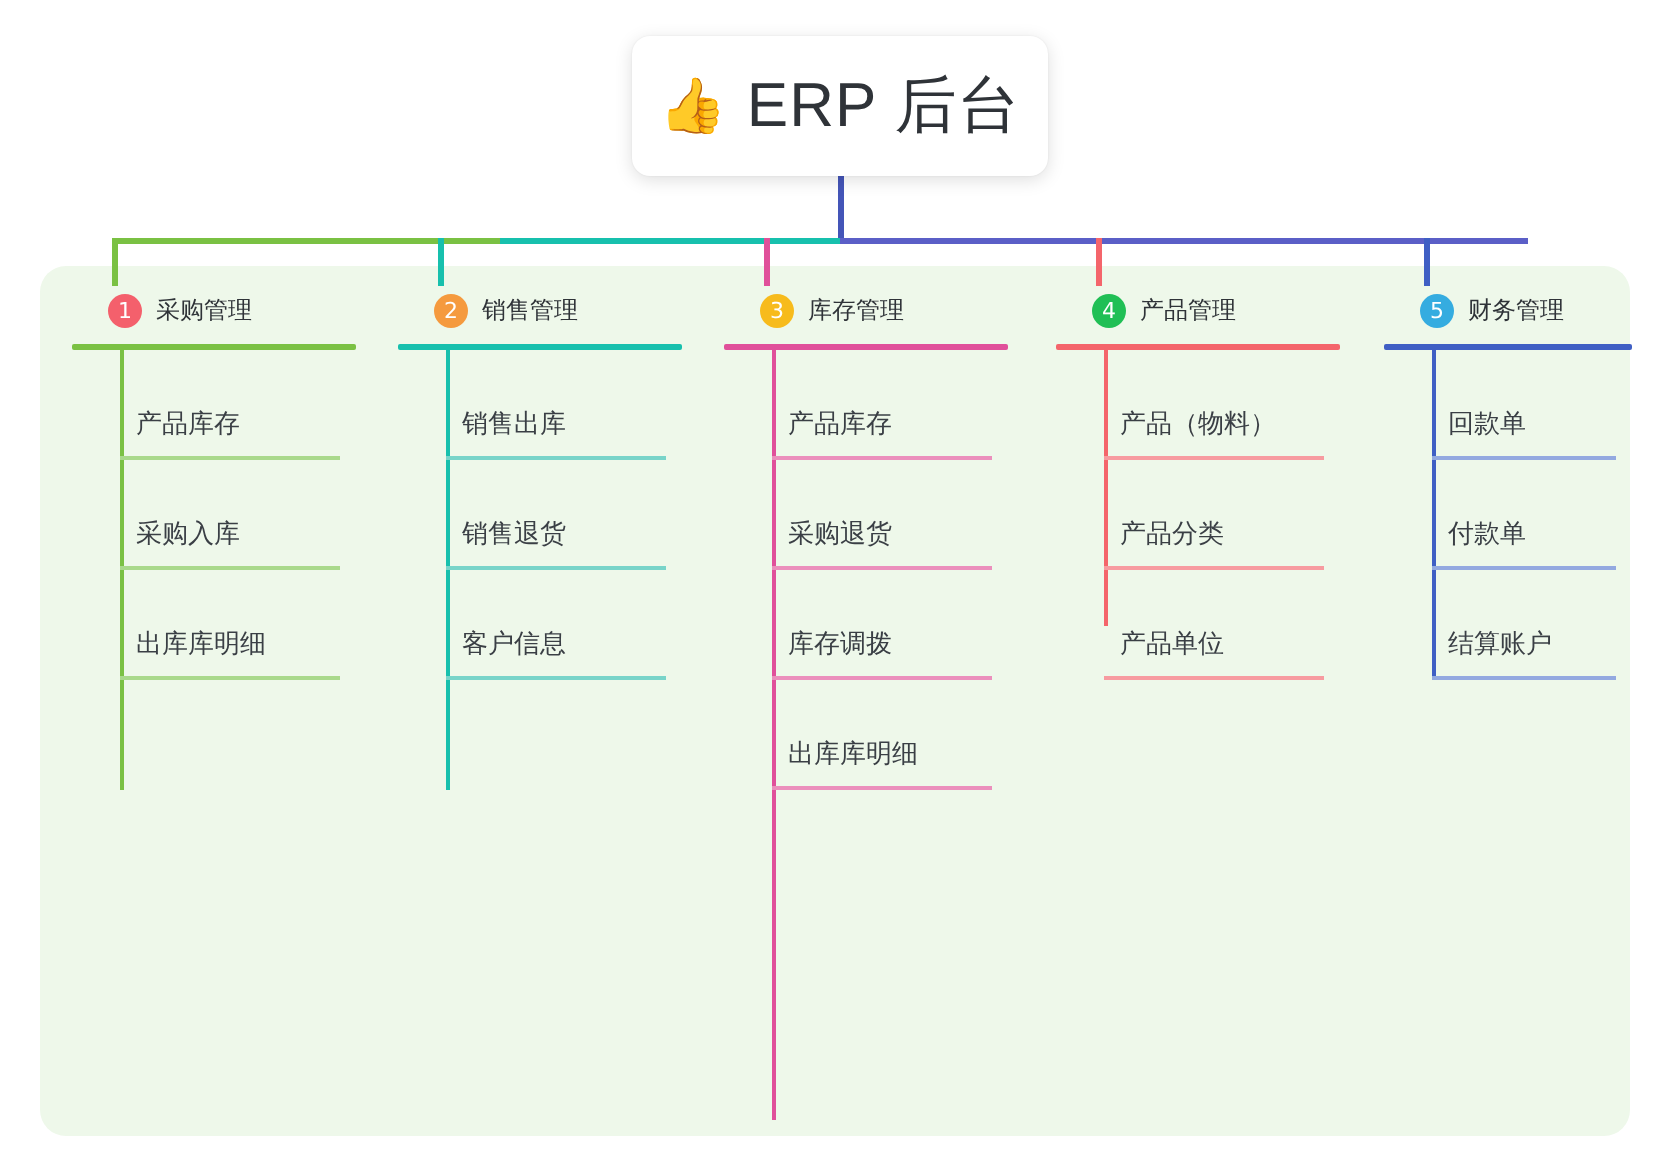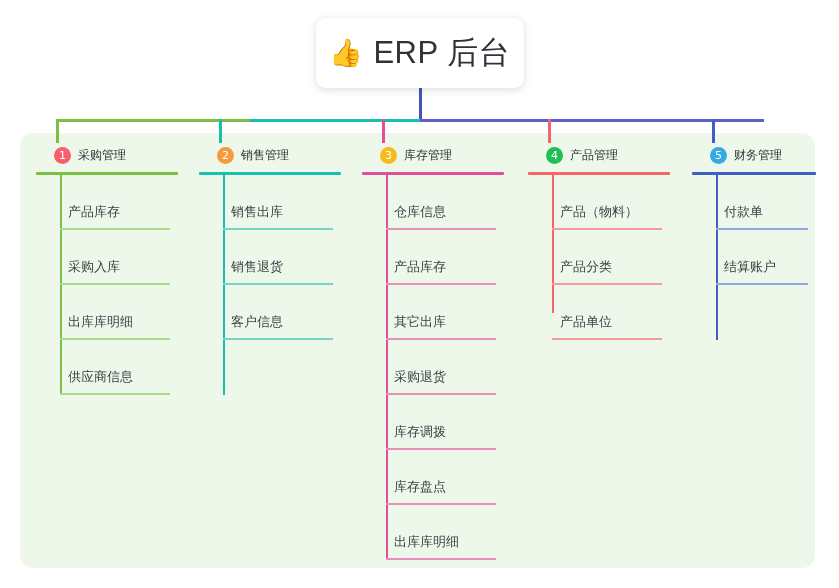--- a/index.html
+++ b/index.html
@@ -106,24 +106,20 @@
             <div class="item-rule" style="background: rgb(169, 217, 139); width: 110px;"></div>
           </div>
           <div class="item">
             <span class="item-label">采购入库</span>
             <div class="item-rule" style="background: rgb(169, 217, 139); width: 110px;"></div>
           </div>
           <div class="item">
             <span class="item-label">出库库明细</span>
             <div class="item-rule" style="background: rgb(169, 217, 139); width: 110px;"></div>
           </div>
-          <div class="item">
-            <span class="item-label">供应商信息</span>
-            <div class="item-rule" style="background: rgb(169, 217, 139); width: 110px;"></div>
-          </div>
         </div>
       </div>
       <div class="col" style="left: 199px; width: 142px;">
         <div class="col-head">
           <span class="badge" style="background: rgb(245, 154, 62);">2</span>
           <span class="col-title">销售管理</span>
         </div>
         <div class="head-rule" style="background: rgb(23, 192, 173); width: 142px;"></div>
         <div class="items" style="height: 220px;">
           <div class="spine" style="background: rgb(23, 192, 173);"></div>
@@ -143,41 +139,29 @@
       </div>
       <div class="col" style="left: 362px; width: 142px;">
         <div class="col-head">
           <span class="badge" style="background: rgb(247, 187, 28);">3</span>
           <span class="col-title">库存管理</span>
         </div>
         <div class="head-rule" style="background: rgb(224, 80, 154); width: 142px;"></div>
         <div class="items" style="height: 385px;">
           <div class="spine" style="background: rgb(224, 80, 154);"></div>
           <div class="item">
-            <span class="item-label">仓库信息</span>
-            <div class="item-rule" style="background: rgb(235, 143, 188); width: 110px;"></div>
-          </div>
-          <div class="item">
             <span class="item-label">产品库存</span>
             <div class="item-rule" style="background: rgb(235, 143, 188); width: 110px;"></div>
           </div>
           <div class="item">
-            <span class="item-label">其它出库</span>
-            <div class="item-rule" style="background: rgb(235, 143, 188); width: 110px;"></div>
-          </div>
-          <div class="item">
             <span class="item-label">采购退货</span>
             <div class="item-rule" style="background: rgb(235, 143, 188); width: 110px;"></div>
           </div>
           <div class="item">
             <span class="item-label">库存调拨</span>
-            <div class="item-rule" style="background: rgb(235, 143, 188); width: 110px;"></div>
-          </div>
-          <div class="item">
-            <span class="item-label">库存盘点</span>
             <div class="item-rule" style="background: rgb(235, 143, 188); width: 110px;"></div>
           </div>
           <div class="item">
             <span class="item-label">出库库明细</span>
             <div class="item-rule" style="background: rgb(235, 143, 188); width: 110px;"></div>
           </div>
         </div>
       </div>
       <div class="col" style="left: 528px; width: 142px;">
         <div class="col-head">
@@ -203,20 +187,24 @@
       </div>
       <div class="col" style="left: 692px; width: 124px;">
         <div class="col-head">
           <span class="badge" style="background: rgb(53, 172, 224);">5</span>
           <span class="col-title">财务管理</span>
         </div>
         <div class="head-rule" style="background: rgb(63, 95, 196); width: 124px;"></div>
         <div class="items" style="height: 165px;">
           <div class="spine" style="background: rgb(63, 95, 196);"></div>
           <div class="item">
+            <span class="item-label">回款单</span>
+            <div class="item-rule" style="background: rgb(147, 169, 224); width: 92px;"></div>
+          </div>
+          <div class="item">
             <span class="item-label">付款单</span>
             <div class="item-rule" style="background: rgb(147, 169, 224); width: 92px;"></div>
           </div>
           <div class="item">
             <span class="item-label">结算账户</span>
             <div class="item-rule" style="background: rgb(147, 169, 224); width: 92px;"></div>
           </div>
         </div>
       </div>
     </div>

